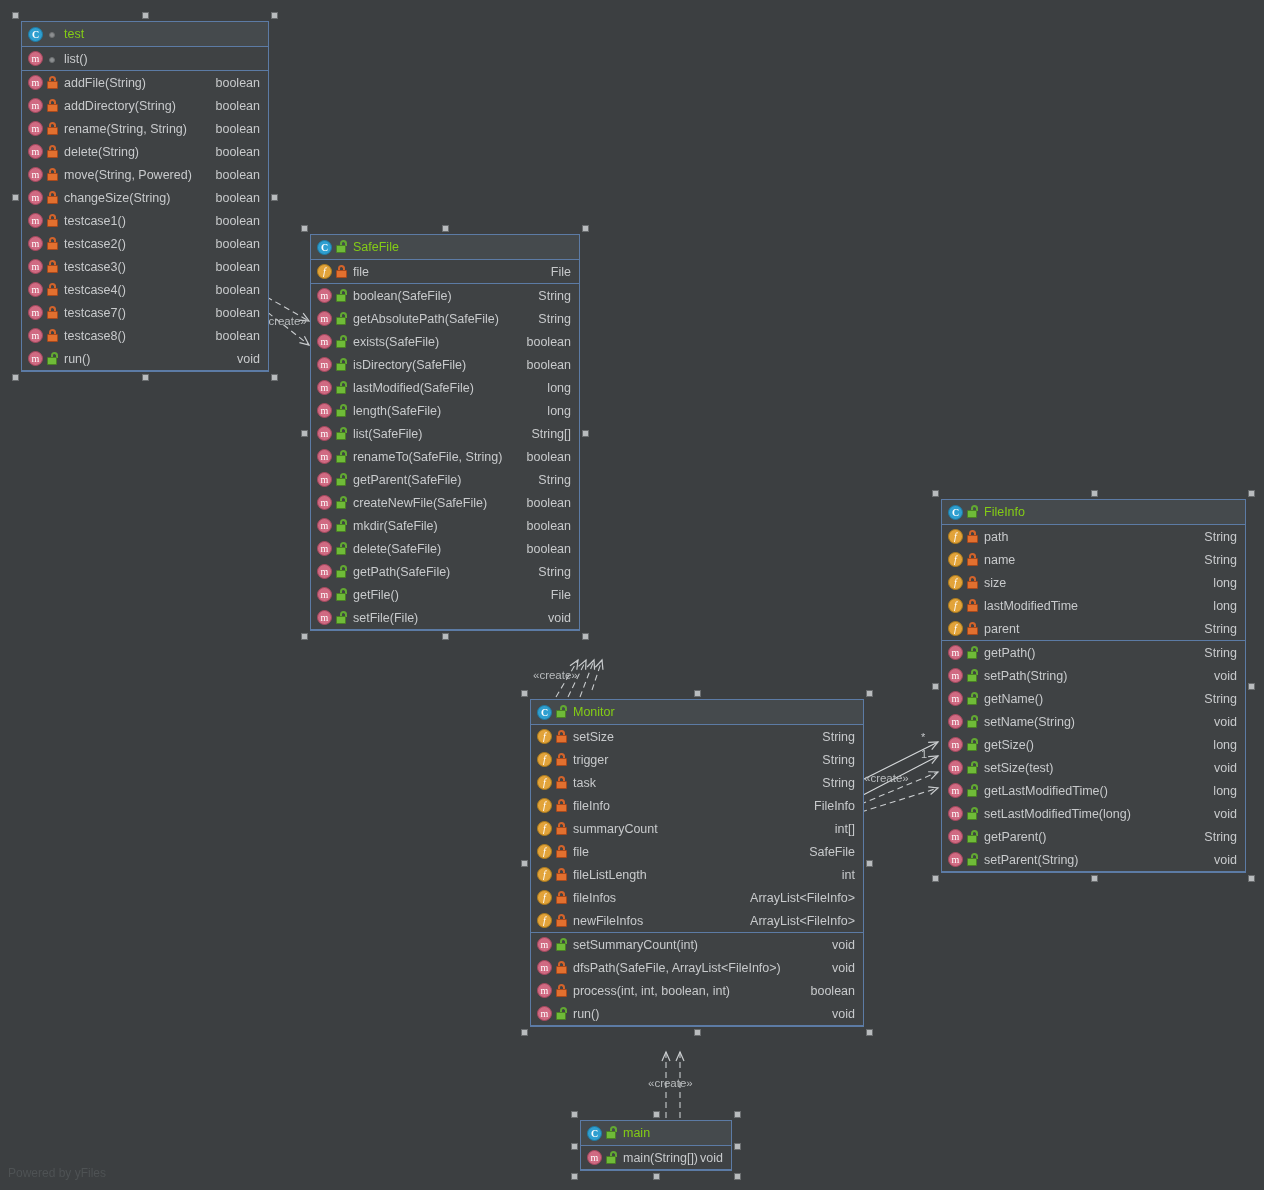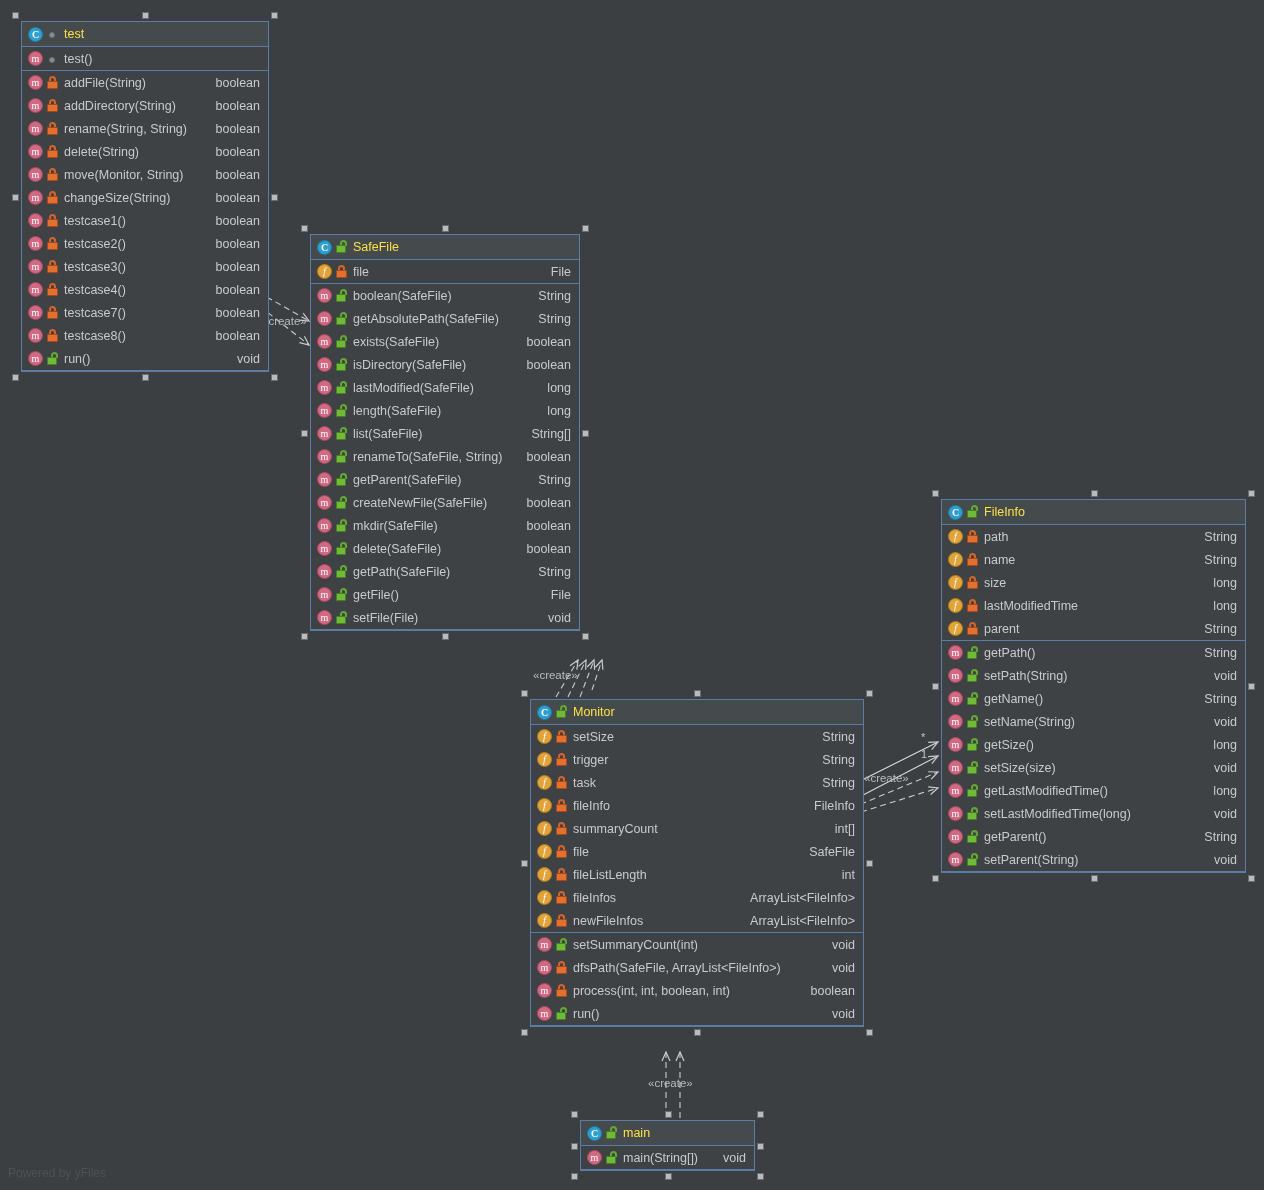--- a/index.html
+++ b/index.html
@@ -30,21 +30,21 @@
     height:23px;
     padding:0 8px 0 6px;
     font-size:12.5px;
     color:#c8cacc;
     box-sizing:border-box;
     white-space:nowrap;
   }
   .row.header{
     background:#454a4d;
     height:24px;
-    color:#fde047;
+    color:#84cc16;
     align-items:center;
   }
   .row .name{flex:1 1 auto;overflow:hidden;text-overflow:ellipsis;}
   .row .type{flex:0 0 auto;margin-left:0;color:#c8cacc;}
 
   
   .ico{
     flex:0 0 auto;
     width:15px;height:15px;border-radius:50%;
     margin-right:4px;
@@ -183,21 +183,21 @@
           <div class="row header">
             <span class="ico ico-c"></span>
             <span class="vis vis-package"></span>
             <span class="name">test</span>
           </div>
         </div>
         <div class="section">
           <div class="row">
             <span class="ico ico-m"></span>
             <span class="vis vis-package"></span>
-            <span class="name">test()</span>
+            <span class="name">list()</span>
           </div>
         </div>
         <div class="section">
           <div class="row">
             <span class="ico ico-m"></span>
             <span class="vis vis-private"></span>
             <span class="name">addFile(String)</span>
             <span class="type">boolean</span>
           </div>
           <div class="row">
@@ -214,21 +214,21 @@
           </div>
           <div class="row">
             <span class="ico ico-m"></span>
             <span class="vis vis-private"></span>
             <span class="name">delete(String)</span>
             <span class="type">boolean</span>
           </div>
           <div class="row">
             <span class="ico ico-m"></span>
             <span class="vis vis-private"></span>
-            <span class="name">move(Monitor, String)</span>
+            <span class="name">move(String, Powered)</span>
             <span class="type">boolean</span>
           </div>
           <div class="row">
             <span class="ico ico-m"></span>
             <span class="vis vis-private"></span>
             <span class="name">changeSize(String)</span>
             <span class="type">boolean</span>
           </div>
           <div class="row">
             <span class="ico ico-m"></span>
@@ -470,21 +470,21 @@
           </div>
           <div class="row">
             <span class="ico ico-m"></span>
             <span class="vis vis-public"></span>
             <span class="name">getSize()</span>
             <span class="type">long</span>
           </div>
           <div class="row">
             <span class="ico ico-m"></span>
             <span class="vis vis-public"></span>
-            <span class="name">setSize(size)</span>
+            <span class="name">setSize(test)</span>
             <span class="type">void</span>
           </div>
           <div class="row">
             <span class="ico ico-m"></span>
             <span class="vis vis-public"></span>
             <span class="name">getLastModifiedTime()</span>
             <span class="type">long</span>
           </div>
           <div class="row">
             <span class="ico ico-m"></span>
@@ -610,21 +610,21 @@
           <i class="h-nw"></i>
           <i class="h-n"></i>
           <i class="h-ne"></i>
           <i class="h-w"></i>
           <i class="h-e"></i>
           <i class="h-sw"></i>
           <i class="h-s"></i>
           <i class="h-se"></i>
         </div>
       </div>
-      <div class="node" style="left: 580px; top: 1120px; width: 175px;">
+      <div class="node" style="left: 580px; top: 1120px; width: 152px;">
         <div class="section">
           <div class="row header">
             <span class="ico ico-c"></span>
             <span class="vis vis-public"></span>
             <span class="name">main</span>
           </div>
         </div>
         <div class="section">
           <div class="row">
             <span class="ico ico-m"></span>

